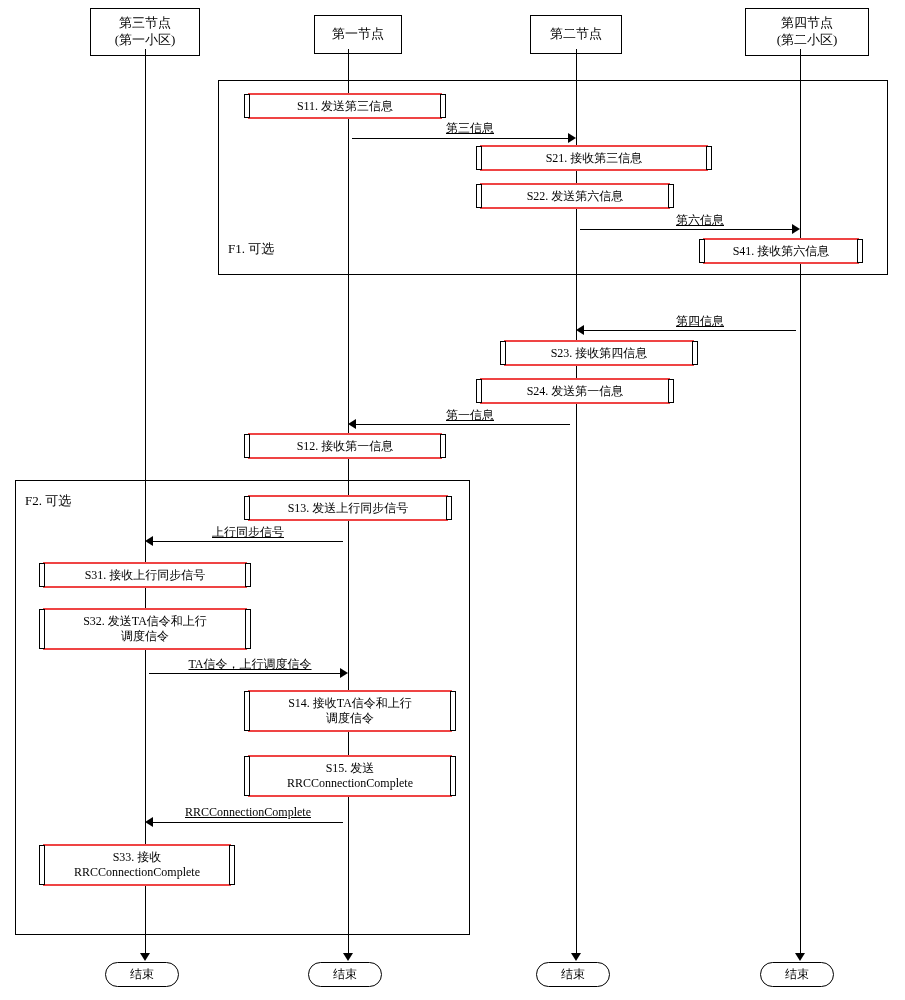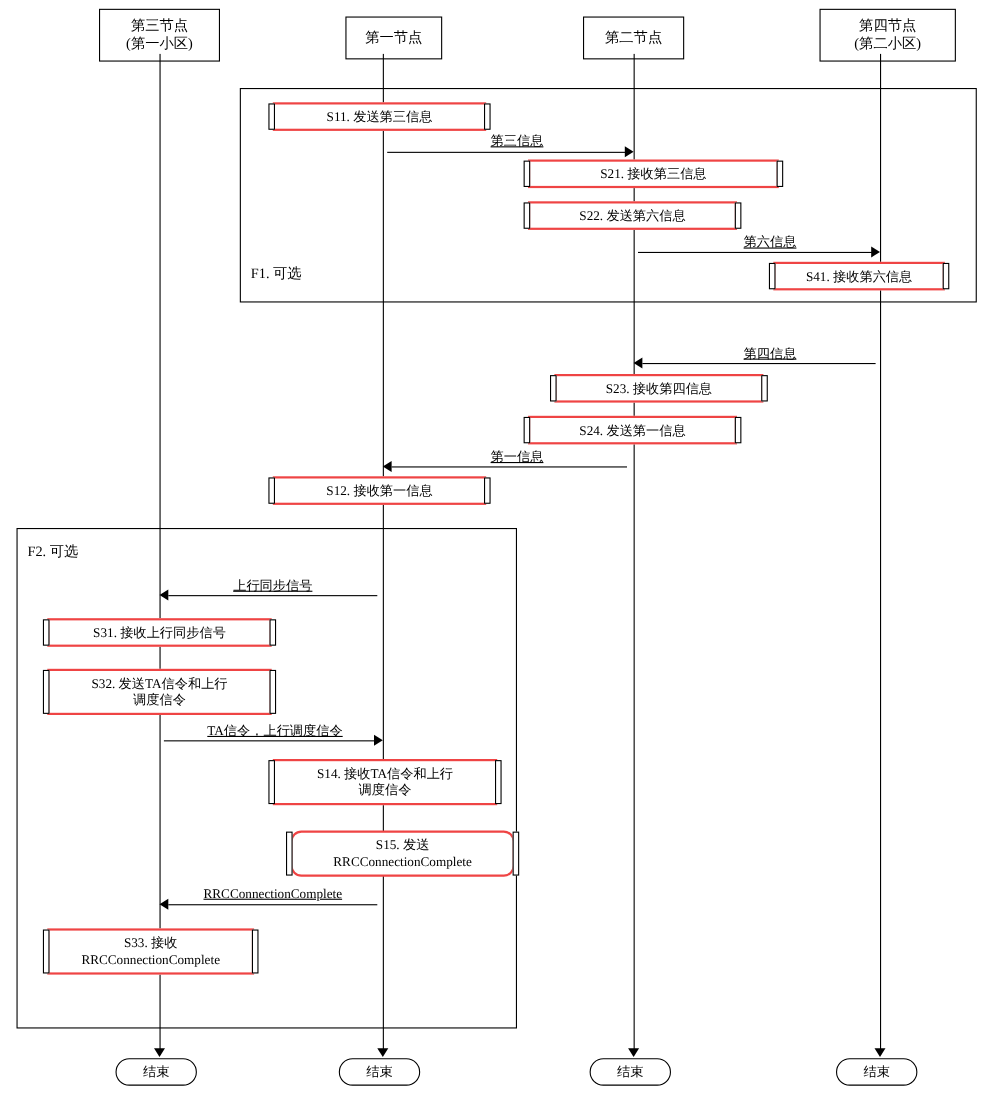--- a/index.html
+++ b/index.html
@@ -95,20 +95,25 @@
 
   <div class="activation" style="left:248px; top:433px; width:194px; height:26px;">
     <span class="bar-l"></span>
       <span class="bar-r"></span>
     <span>S12. 接收第一信息</span>
   </div>
 
   <div class="frame" style="left:15px; top:480px; width:455px; height:455px;"></div>
   <div class="frame-label" style="left:25px; top:492px;">F2.  可选</div>
 
+  <div class="activation" style="left:248px; top:495px; width:200px; height:26px;">
+    <span class="bar-l"></span>
+      <span class="bar-r"></span>
+    <span>S13. 发送上行同步信号</span>
+  </div>
 
   <div class="msg-label" style="left:188px; top:524px; width:120px;">上行同步信号</div>
   <div class="msg-line" style="left:153px; top:541px; width:190px;"></div>
   <div class="arrow-l" style="left:145px; top:536px;"></div>
 
   <div class="activation" style="left:43px; top:562px; width:204px; height:26px;">
     <span class="bar-l"></span>
       <span class="bar-r"></span>
     <span>S31. 接收上行同步信号</span>
   </div>
@@ -122,21 +127,21 @@
   <div class="msg-label" style="left:160px; top:656px; width:180px;">TA信令，上行调度信令</div>
   <div class="msg-line" style="left:149px; top:673px; width:193px;"></div>
   <div class="arrow-r" style="left:340px; top:668px;"></div>
 
   <div class="activation" style="left:248px; top:690px; width:204px; height:42px; white-space:pre-line;justify-content:center;">
     <span class="bar-l"></span><span class="bar-r"></span>
     <span>S14. 接收TA信令和上行
 调度信令</span>
   </div>
 
-  <div class="activation" style="left:264px; top:755px; width:204px; height:42px; white-space:pre-line;border-radius:10px;">
+  <div class="activation" style="left:248px; top:755px; width:204px; height:42px; white-space:pre-line;">
     <span class="bar-l"></span><span class="bar-r"></span>
     <span>S15. 发送
 RRCConnectionComplete</span>
   </div>
 
   <div class="msg-label" style="left:158px; top:805px; width:180px;">RRCConnectionComplete</div>
   <div class="msg-line" style="left:153px; top:822px; width:190px;"></div>
   <div class="arrow-l" style="left:145px; top:817px;"></div>
 
   <div class="activation" style="left:43px; top:844px; width:188px; height:42px; white-space:pre-line;">

